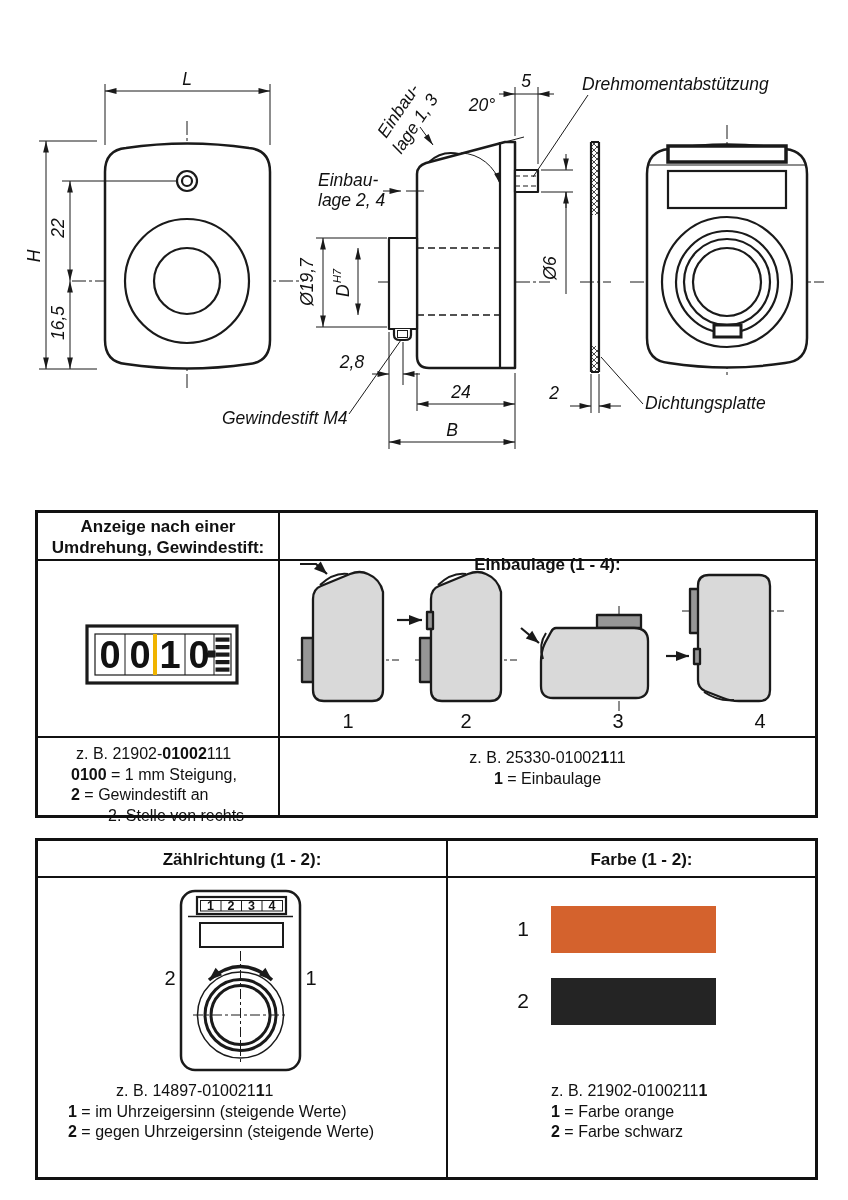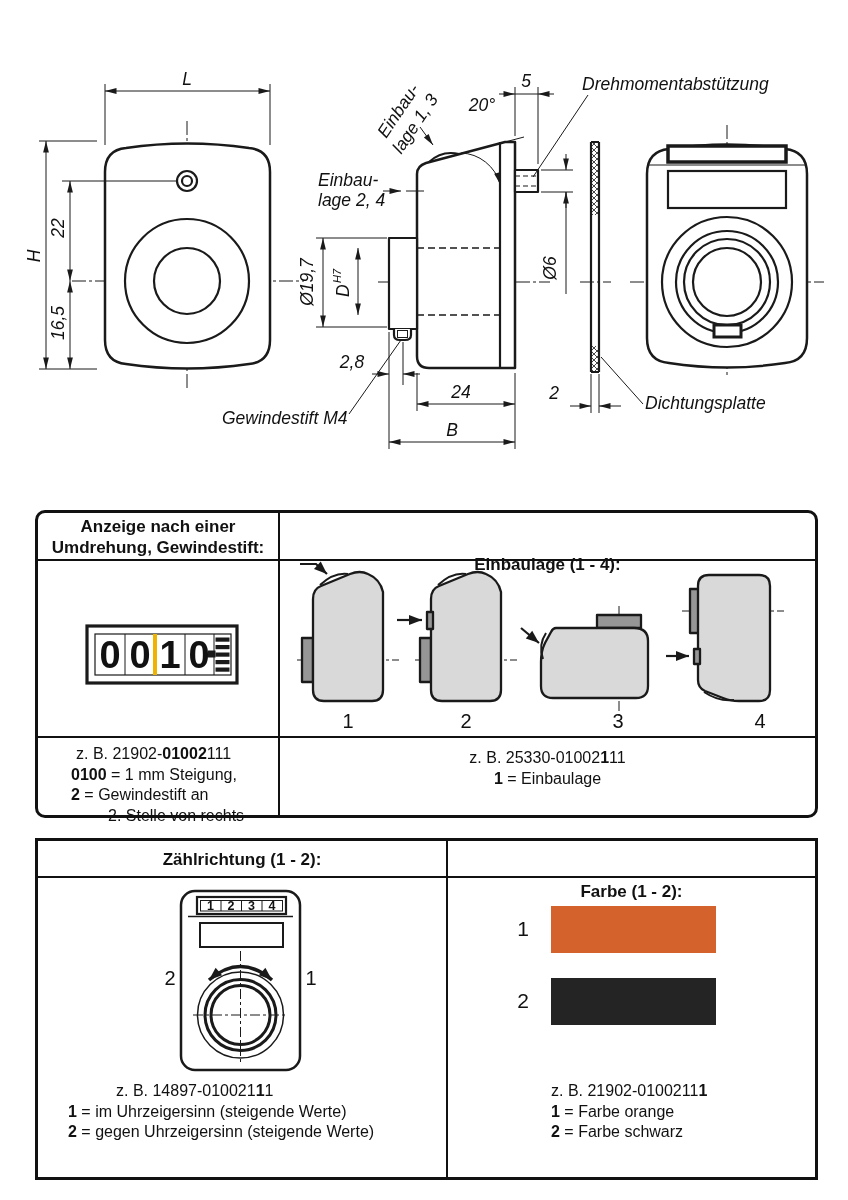--- a/index.html
+++ b/index.html
@@ -172,21 +172,21 @@
       <line class="thin" x1="648" y1="165" x2="806" y2="165" stroke-width="1.5"></line>
       <rect class="ln" x="668" y="171" width="118" height="37" stroke-width="2" fill="#fff"></rect>
       <circle class="ln" cx="727" cy="282" r="65" stroke-width="1.5"></circle>
       <circle class="ln" cx="727" cy="282" r="51" stroke-width="3"></circle>
       <circle class="ln" cx="727" cy="282" r="43" stroke-width="3"></circle>
       <circle class="ln" cx="727" cy="282" r="34" stroke-width="2"></circle>
       <rect x="714" y="325" width="27" height="12" fill="#fff" stroke="#1a1a1a" stroke-width="3"></rect>
     </g>
   </svg>
 
-  <div class="tbl" style="left:35px;top:510px;width:783px;height:308px;border-radius:10px;">
+  <div class="tbl" style="left:35px;top:510px;width:783px;height:308px;">
     <div class="vdiv" style="left:240px;top:0;width:2px;height:302px;"></div>
     <div class="hdiv" style="left:0;top:46px;width:777px;height:2px;"></div>
     <div class="hdiv" style="left:0;top:223px;width:777px;height:2px;"></div>
 
     <div class="th" style="left:0;top:3px;width:240px;">
       <div>Anzeige nach einer</div>
       <div>Umdrehung, Gewindestift:</div>
     </div>
     <div class="th" style="left:242px;top:13px;width:535px;margin-top:28px;">Einbaulage (1 - 4):</div>
 
@@ -258,21 +258,21 @@
       <div><span>z. B. 25330-01002</span><span class="b">1</span><span>11</span></div>
       <div><span class="b">1</span><span> = Einbaulage</span></div>
     </div>
   </div>
 
   <div class="tbl" style="left:35px;top:838px;width:783px;height:342px;padding-left:19px;">
     <div class="vdiv" style="left:408px;top:0;width:2px;height:336px;"></div>
     <div class="hdiv" style="left:0;top:35px;width:777px;height:2px;"></div>
 
     <div class="th" style="left:0;top:8px;width:408px;">Zählrichtung (1 - 2):</div>
-    <div class="th" style="left:410px;top:8px;width:367px;margin-top:32px;">Farbe (1 - 2):</div>
+    <div class="th" style="left:420px;top:8px;width:367px;">Farbe (1 - 2):</div>
 
     <svg style="left:0;top:38px;" width="408" height="200" viewBox="35 876 408 200">
       <rect x="178" y="888" width="119" height="179" rx="14" fill="#fff" stroke="#1a1a1a" stroke-width="2.5"></rect>
       <rect x="194" y="894" width="89" height="17" fill="#fff" stroke="#1a1a1a" stroke-width="2.2"></rect>
       <rect x="197.5" y="897.5" width="82" height="10.5" fill="none" stroke="#1a1a1a" stroke-width="1"></rect>
       <line x1="218" y1="897.5" x2="218" y2="908" stroke="#1a1a1a" stroke-width="1"></line>
       <line x1="238.5" y1="897.5" x2="238.5" y2="908" stroke="#1a1a1a" stroke-width="1"></line>
       <line x1="259" y1="897.5" x2="259" y2="908" stroke="#1a1a1a" stroke-width="1"></line>
       <text class="stripd" x="207.5" y="907" text-anchor="middle">1</text>
       <text class="stripd" x="228" y="907" text-anchor="middle">2</text>

